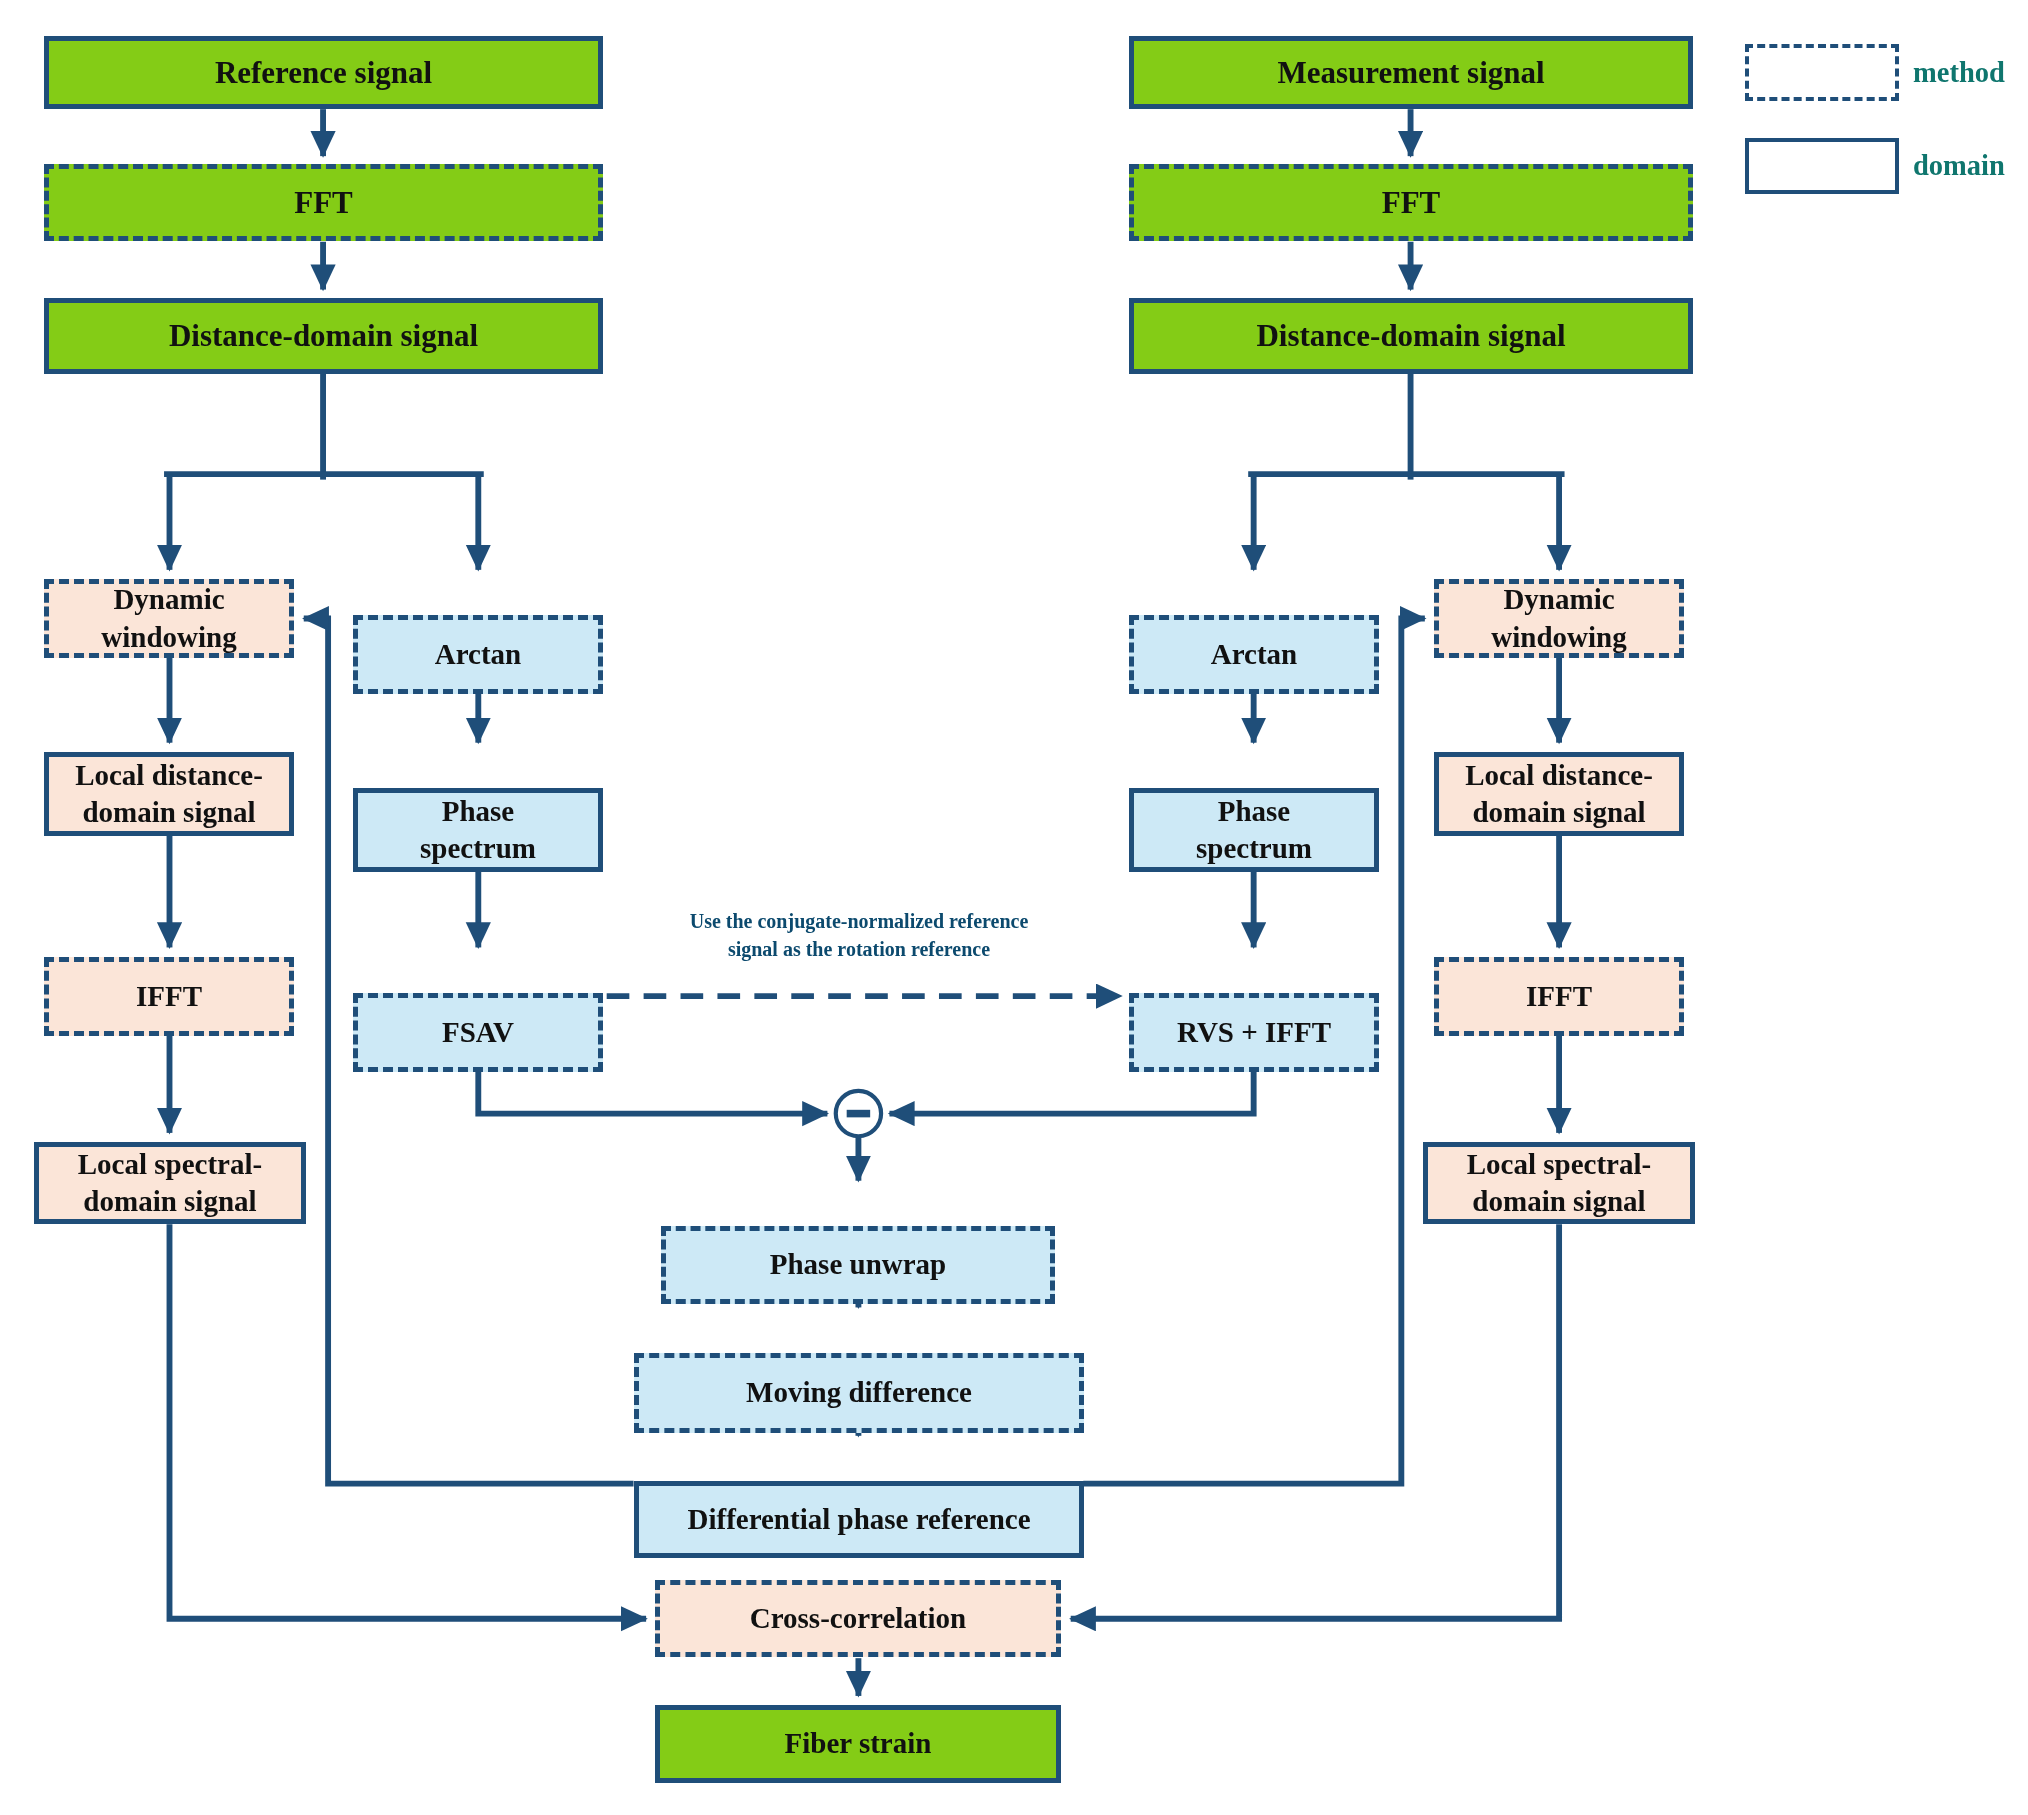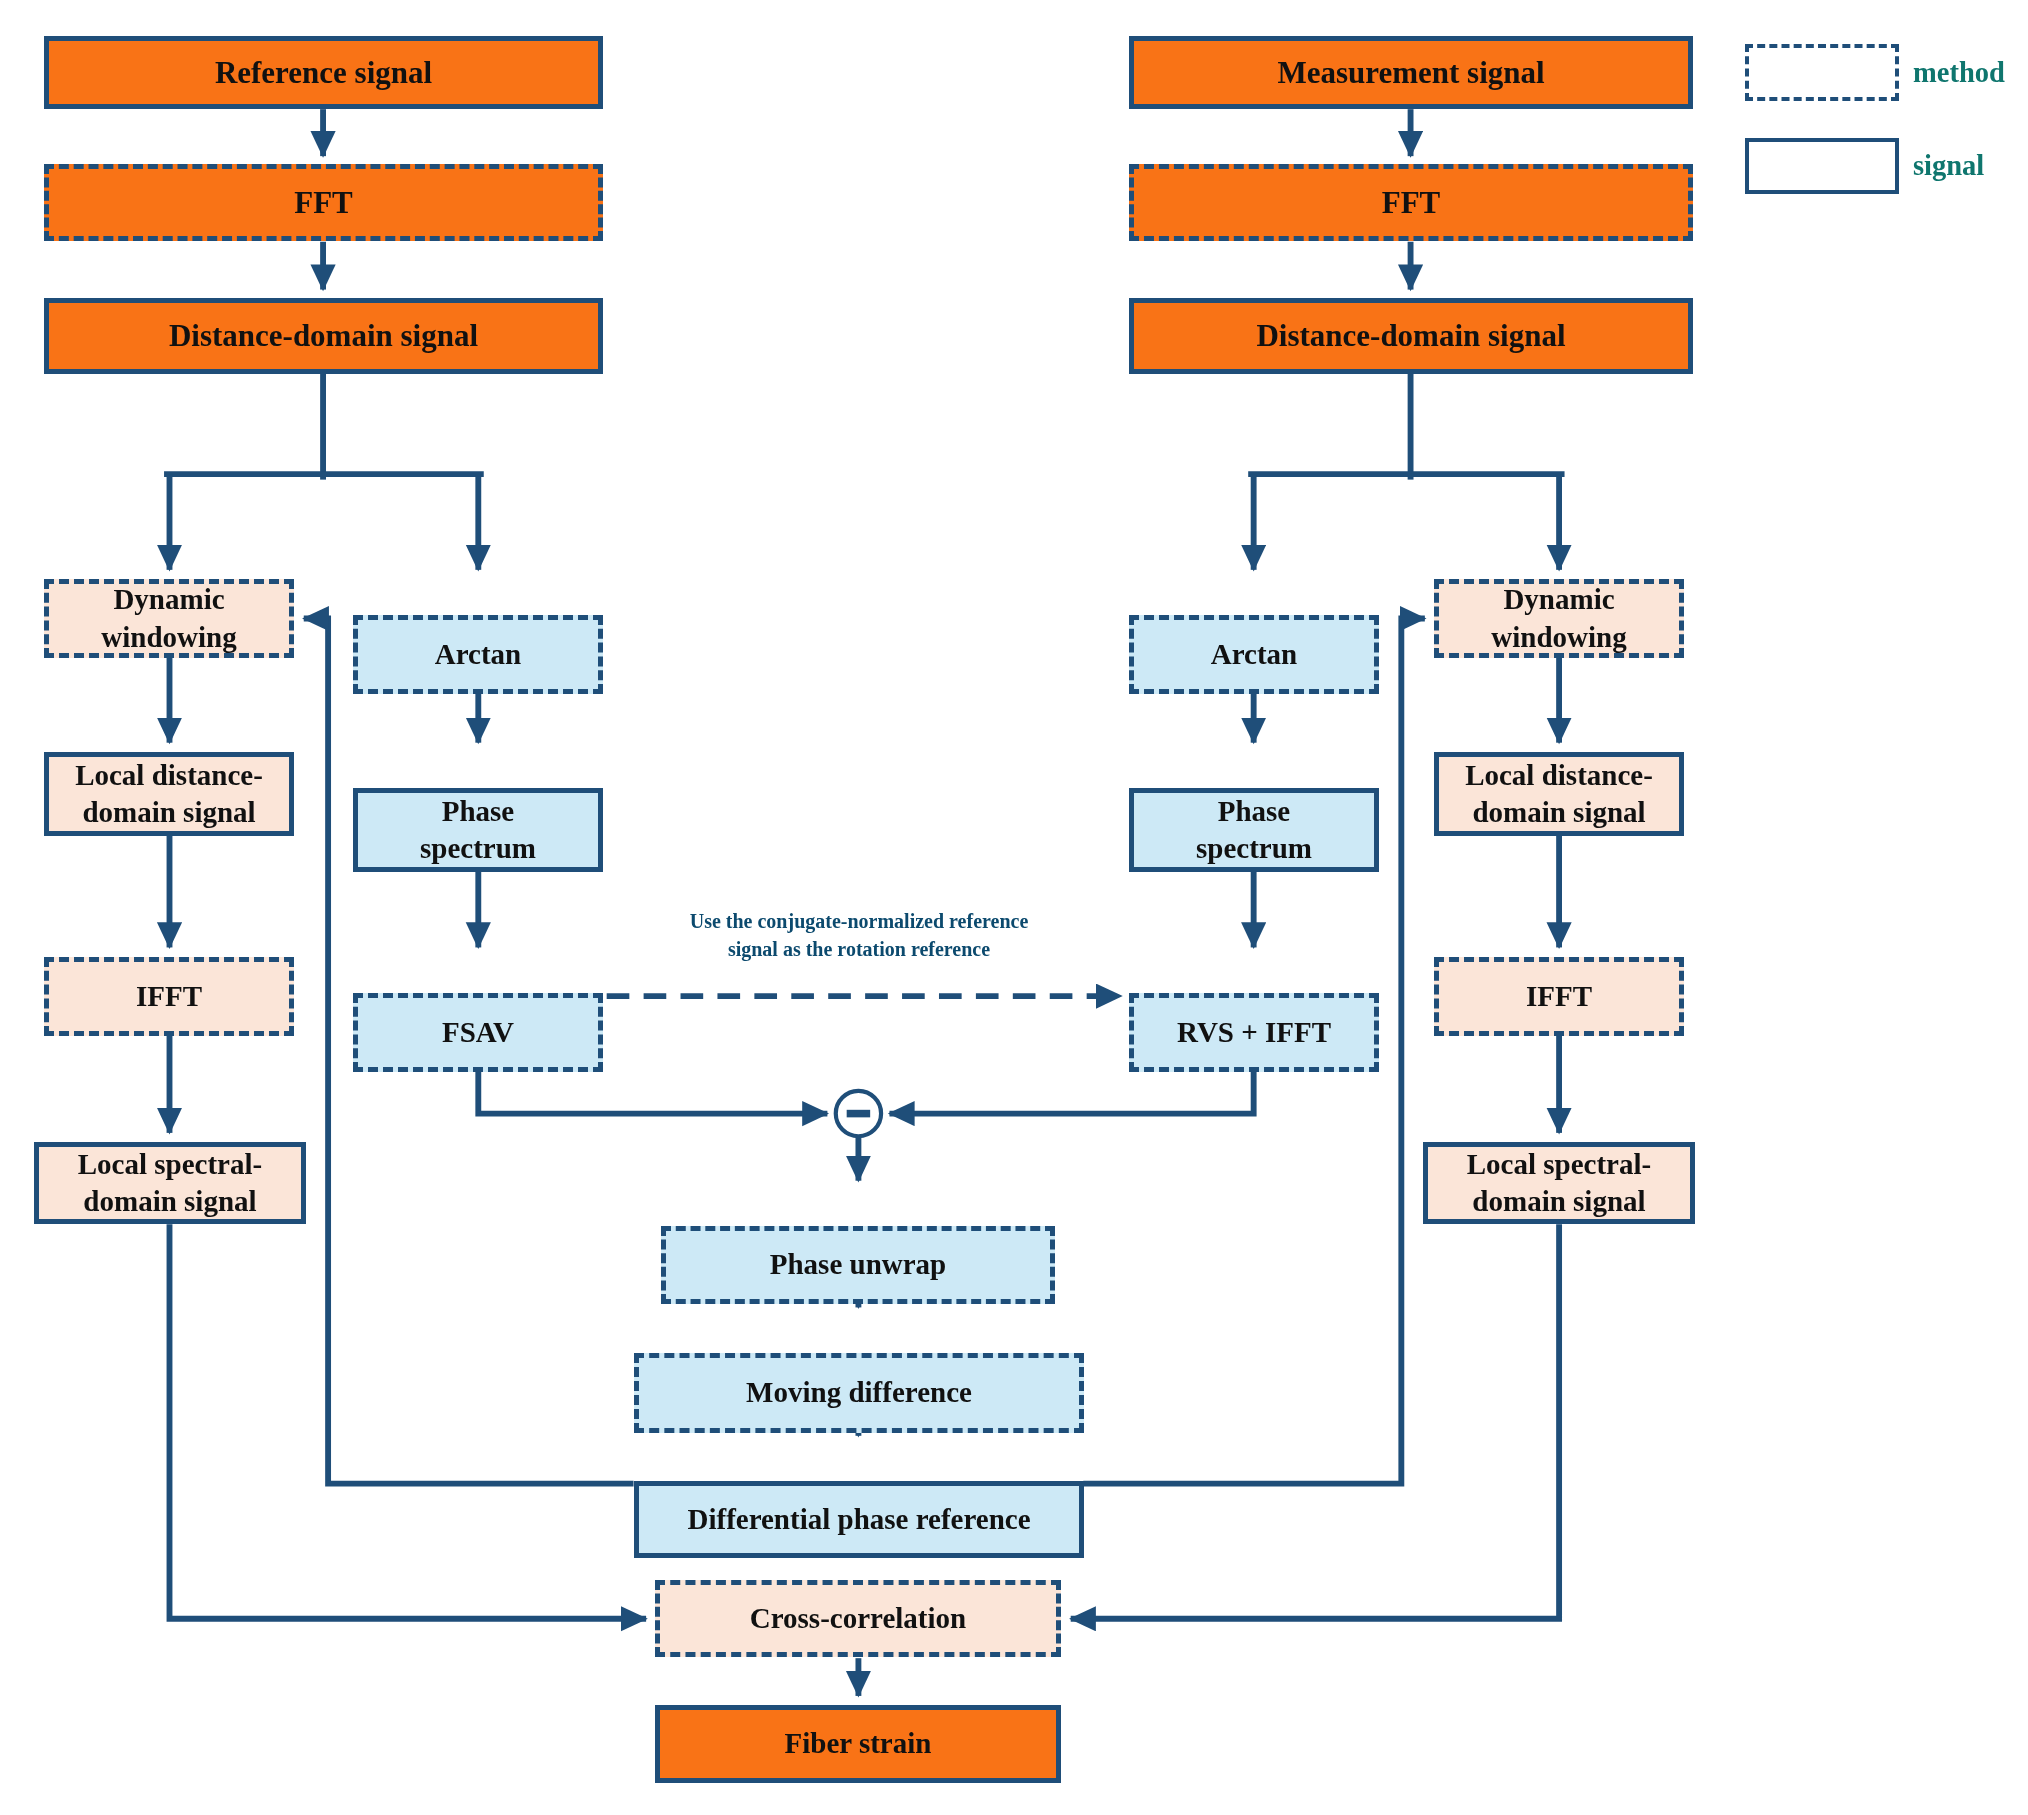--- a/index.html
+++ b/index.html
@@ -21,21 +21,21 @@
     justify-content: center;
     text-align: center;
     font-weight: bold;
     font-size: 29px;
     line-height: 1.28;
     color: #111111;
   }
   .node .lbl { white-space: pre-line; }
   .solid  { border: 5px solid  #1f4e79; }
   .dashed { border: 5px dashed #1f4e79; }
-  .gray  { background: #f97316; }
+  .gray  { background: #84cc16; }
   .blue  { background: #cde9f6; margin-top: 36px; }
   .peach { background: #fbe5d8; }
   .white { background: #ffffff; }
   .topbox { font-size: 31px; }
   .legend-label {
     position: absolute;
     z-index: 2;
     display: flex;
     align-items: center;
     font-weight: bold;
@@ -132,21 +132,21 @@
   <div class="node dashed gray topbox" style="left:1129px;top:164px;width:564px;height:77px">
     <span class="lbl">FFT</span>
   </div>
   <div class="node solid gray topbox" style="left:1129px;top:298px;width:564px;height:76px">
     <span class="lbl">Distance-domain signal</span>
   </div>
 
   <div class="node dashed white" style="left:1745px;top:44px;width:154px;height:57px;border-width:4.2px"></div>
   <div class="legend-label" style="left:1913px;top:44px;height:57px">method</div>
   <div class="node solid white" style="left:1745px;top:138px;width:154px;height:56px;border-width:4.2px"></div>
-  <div class="legend-label" style="left:1913px;top:138px;height:56px">signal</div>
+  <div class="legend-label" style="left:1913px;top:138px;height:56px">domain</div>
 
   <div class="node dashed peach" style="left:44px;top:579px;width:250px;height:79px">
     <span class="lbl">Dynamic
 windowing</span>
   </div>
   <div class="node dashed blue" style="left:353px;top:579px;width:250px;height:79px">
     <span class="lbl">Arctan</span>
   </div>
   <div class="node dashed blue" style="left:1129px;top:579px;width:250px;height:79px">
     <span class="lbl">Arctan</span>

